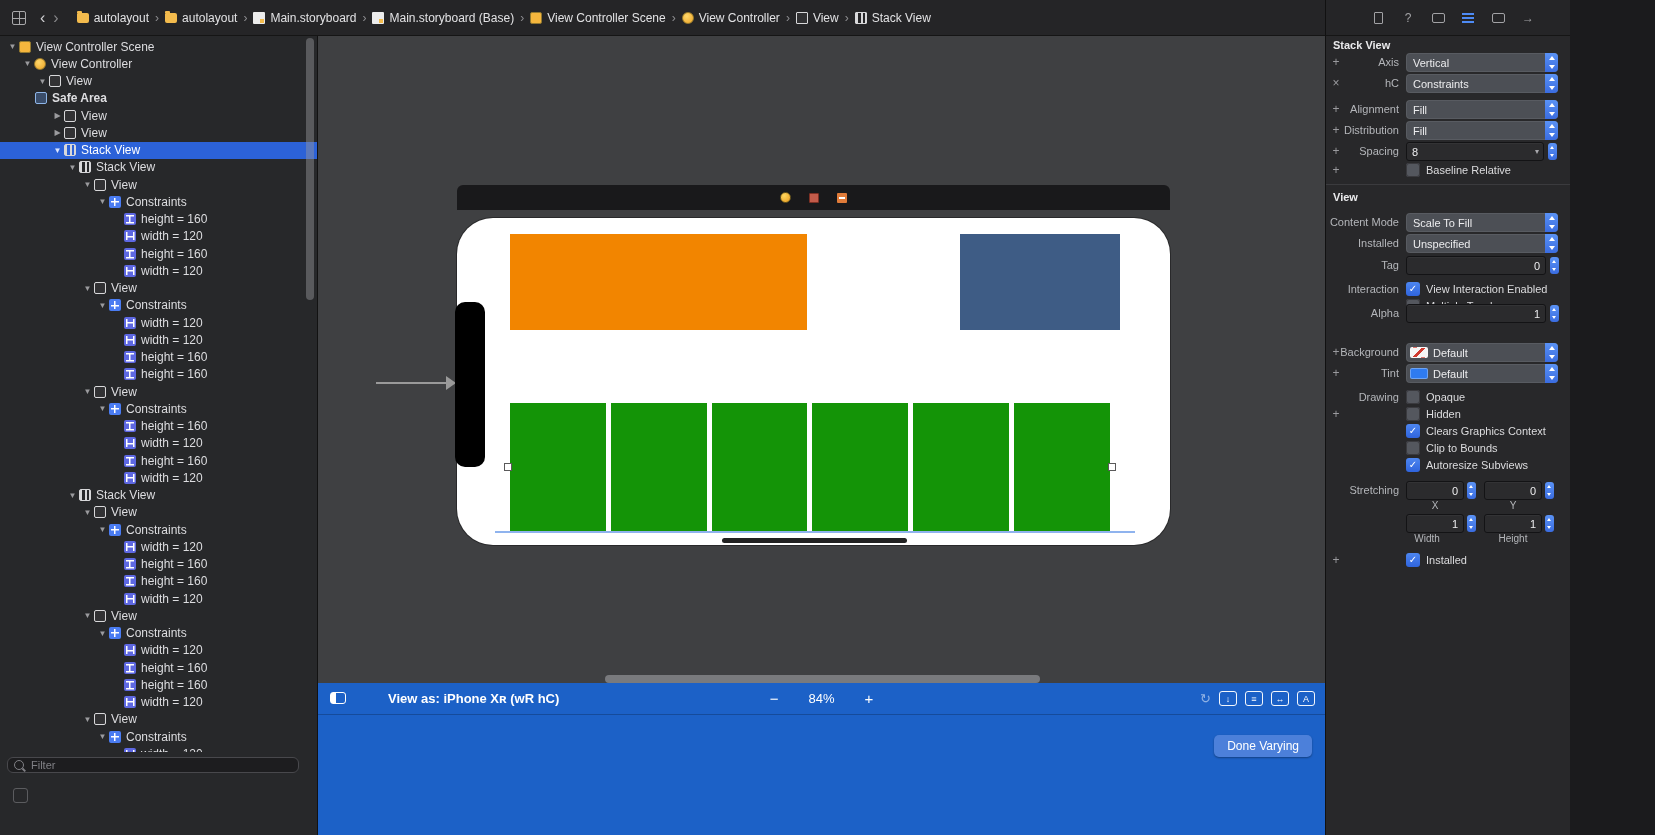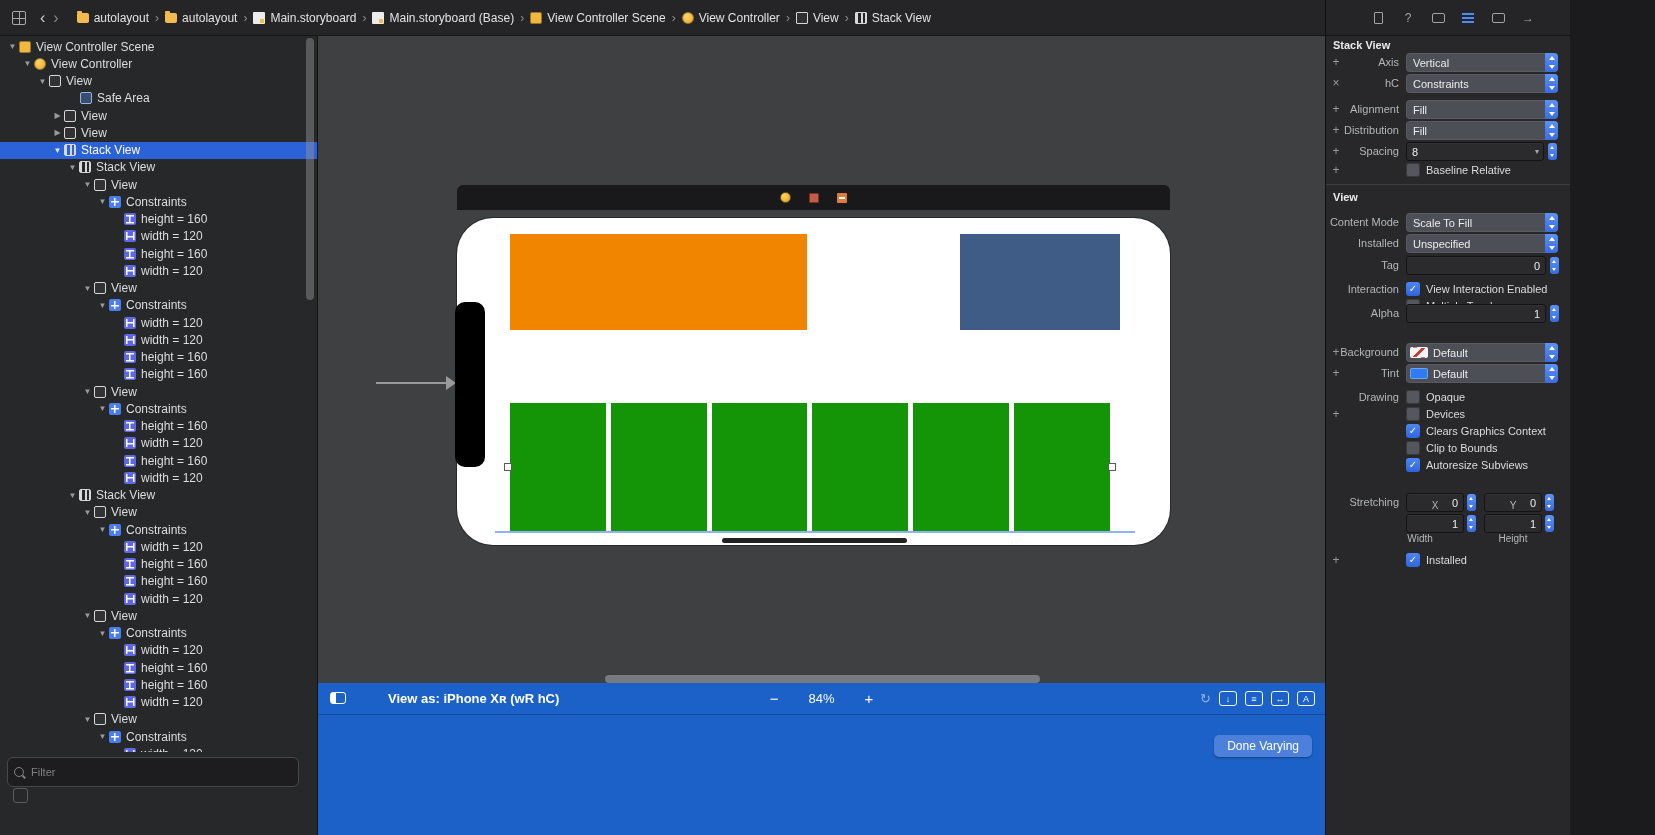--- a/index.html
+++ b/index.html
@@ -35,21 +35,21 @@
 
   
   #sidebar{position:absolute;left:0;top:36px;width:318px;height:799px;background:#27282a;border-right:1px solid #121212;box-sizing:border-box;overflow:hidden;}
   #tree{position:absolute;left:0;top:2px;width:100%;height:714px;overflow:hidden;}
   .tree-row{display:flex;align-items:center;height:17.25px;font-size:12px;color:#dddde0;white-space:nowrap;cursor:default;}
   .tree-row.selected{background:#2c62d8;color:#ffffff;}
   .tri{width:13px;flex:none;font-size:8px;color:#9b9b9e;text-align:center;}
   .tree-row.selected .tri{color:#dce6ff;}
   .ticon{width:12px;height:12px;flex:none;margin-right:5px;position:relative;border-radius:2px;}
   .sb-scroll{position:absolute;right:3px;top:2px;width:8px;height:262px;background:rgba(150,150,155,0.45);border-radius:4px;}
-  .filter{position:absolute;left:7px;top:721px;width:292px;height:30px;background:#1d1d1f;border:1px solid #48484c;border-radius:6px;display:flex;align-items:center;gap:5px;padding:0 6px;box-sizing:border-box;}
+  .filter{position:absolute;left:7px;top:721px;width:292px;height:16px;background:#1d1d1f;border:1px solid #48484c;border-radius:6px;display:flex;align-items:center;gap:5px;padding:0 6px;box-sizing:border-box;}
   .mag{width:8px;height:8px;border:1.5px solid #808085;border-radius:50%;position:relative;flex:none;}
   .mag::after{content:"";position:absolute;width:4px;height:1.5px;background:#808085;transform:rotate(45deg);right:-3px;bottom:-1px;}
   .filter input{background:transparent;border:none;outline:none;color:#cfcfd2;font-size:11px;font-family:"Liberation Sans",sans-serif;width:100%;}
   .filter input::placeholder{color:#808085;}
   .mini-icon{position:absolute;left:13px;top:752px;width:13px;height:13px;border:1px solid #6e6e72;border-radius:3px;opacity:.75;}
 
   
   #canvas{position:absolute;left:318px;top:36px;width:1007px;height:647px;background:#3f4042;overflow:hidden;}
   .vch{position:absolute;left:139px;top:149px;width:713px;height:25px;background:#19191b;border-radius:6px 6px 0 0;display:flex;align-items:center;justify-content:center;gap:18px;}
   .vch-dot{width:11px;height:11px;border-radius:50%;background:radial-gradient(circle at 35% 30%,#ffd75e,#e89b1f);border:1px solid #6e5a1e;box-sizing:border-box;}
@@ -204,21 +204,21 @@
         <div class="tree-row" style="padding-left: 21px;">
           <span class="tri">▼</span>
           <span class="ticon ic-vc"></span>
           <span>View Controller</span>
         </div>
         <div class="tree-row" style="padding-left: 36px;">
           <span class="tri">▼</span>
           <span class="ticon ic-view"></span>
           <span>View</span>
         </div>
-        <div class="tree-row" style="padding-left: 67px;">
+        <div class="tree-row" style="padding-left: 22px; font-weight: bold;">
           <span class="tri"></span>
           <span class="ticon ic-safearea"></span>
           <span>Safe Area</span>
         </div>
         <div class="tree-row" style="padding-left: 51px;">
           <span class="tri">▶</span>
           <span class="ticon ic-view"></span>
           <span>View</span>
         </div>
         <div class="tree-row" style="padding-left: 51px;">
@@ -585,36 +585,36 @@
     </div>
 
     <div class="irow" style="top:352px;">
       <span class="ilabel">Drawing</span>
       <span class="cb"></span>
       <span class="cblabel">Opaque</span>
     </div>
     <div class="irow" style="top:369px;">
       <span class="ibtn">+</span>
       <span class="cb"></span>
-      <span class="cblabel">Devices</span>
+      <span class="cblabel">Hidden</span>
     </div>
     <div class="irow" style="top:386px;">
       <span class="cb checked">✓</span>
       <span class="cblabel">Clears Graphics Context</span>
     </div>
     <div class="irow" style="top:403px;">
       <span class="cb"></span>
       <span class="cblabel">Clip to Bounds</span>
     </div>
     <div class="irow" style="top:420px;">
       <span class="cb checked">✓</span>
       <span class="cblabel">Autoresize Subviews</span>
     </div>
 
-    <div class="irow" style="top:457px;">
+    <div class="irow" style="top:445px;">
       <span class="ilabel">Stretching</span>
       <div class="numfield right" style="left:80px;width:58px;">
         <span class="num">0</span>
       </div>
       <span class="stepper" style="left:141px;"></span>
       <div class="numfield right" style="left:158px;width:58px;">
         <span class="num">0</span>
       </div>
       <span class="stepper" style="left:219px;"></span>
     </div>
@@ -626,21 +626,21 @@
       <div class="numfield right" style="left:80px;width:58px;">
         <span class="num">1</span>
       </div>
       <span class="stepper" style="left:141px;"></span>
       <div class="numfield right" style="left:158px;width:58px;">
         <span class="num">1</span>
       </div>
       <span class="stepper" style="left:219px;"></span>
     </div>
     <div class="irow" style="top:497px;height:12px;">
-      <span class="flabel" style="left:65px;">Width</span>
+      <span class="flabel" style="left:72px;">Width</span>
       <span class="flabel" style="left:158px;">Height</span>
     </div>
 
     <div class="irow" style="top:515px;">
       <span class="ibtn">+</span>
       <span class="cb checked">✓</span>
       <span class="cblabel">Installed</span>
     </div>
   </div>
 

